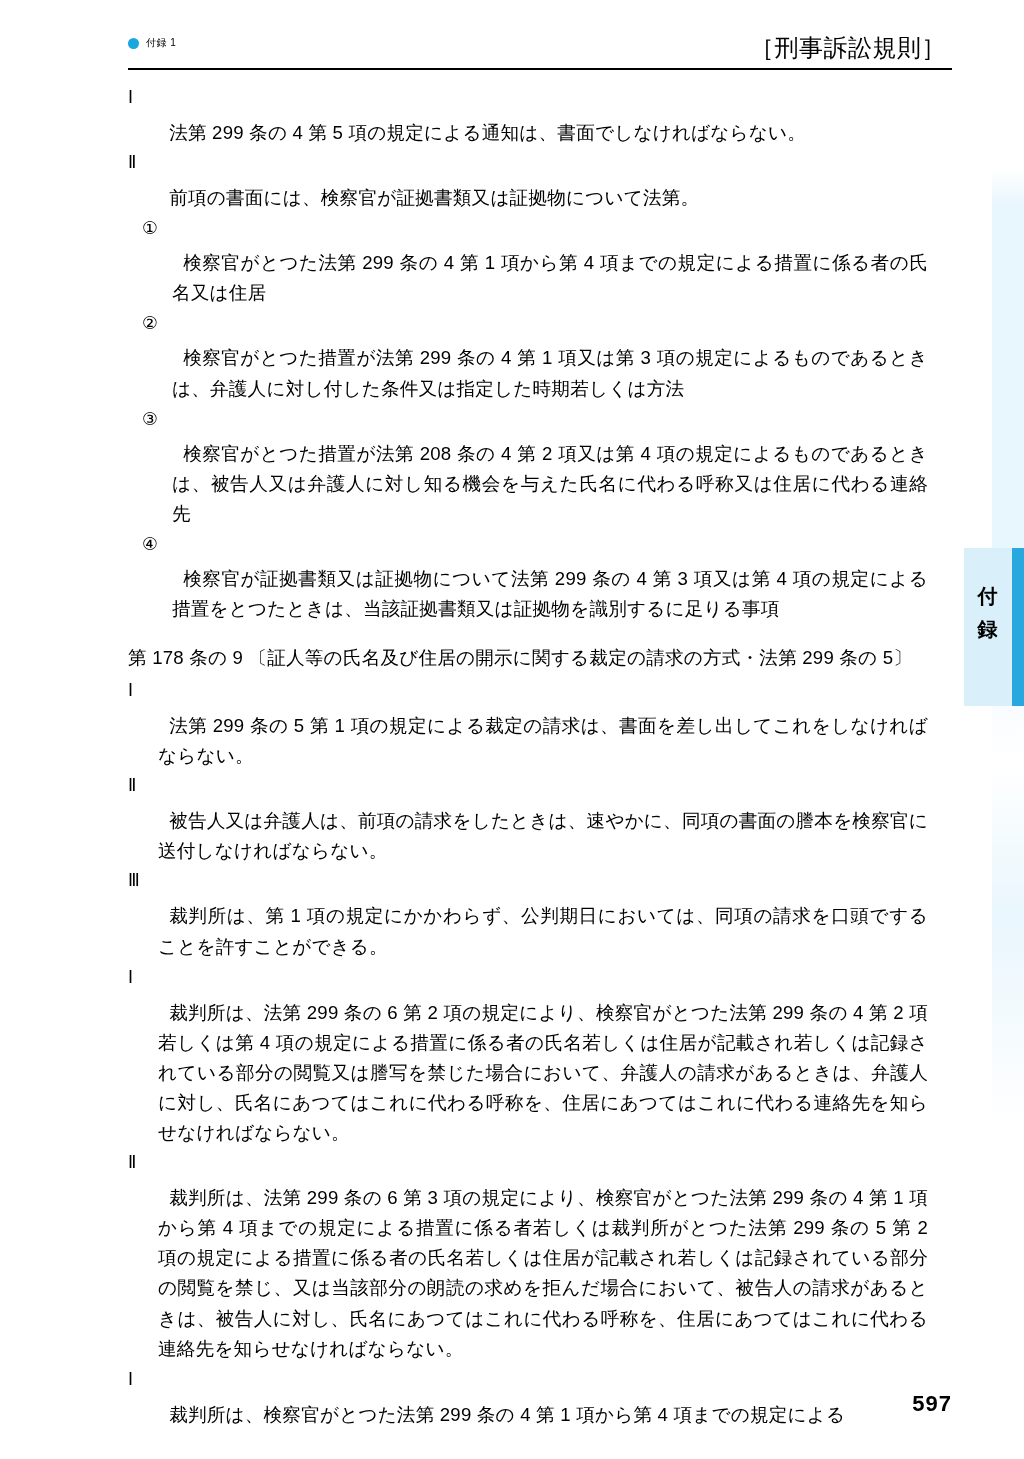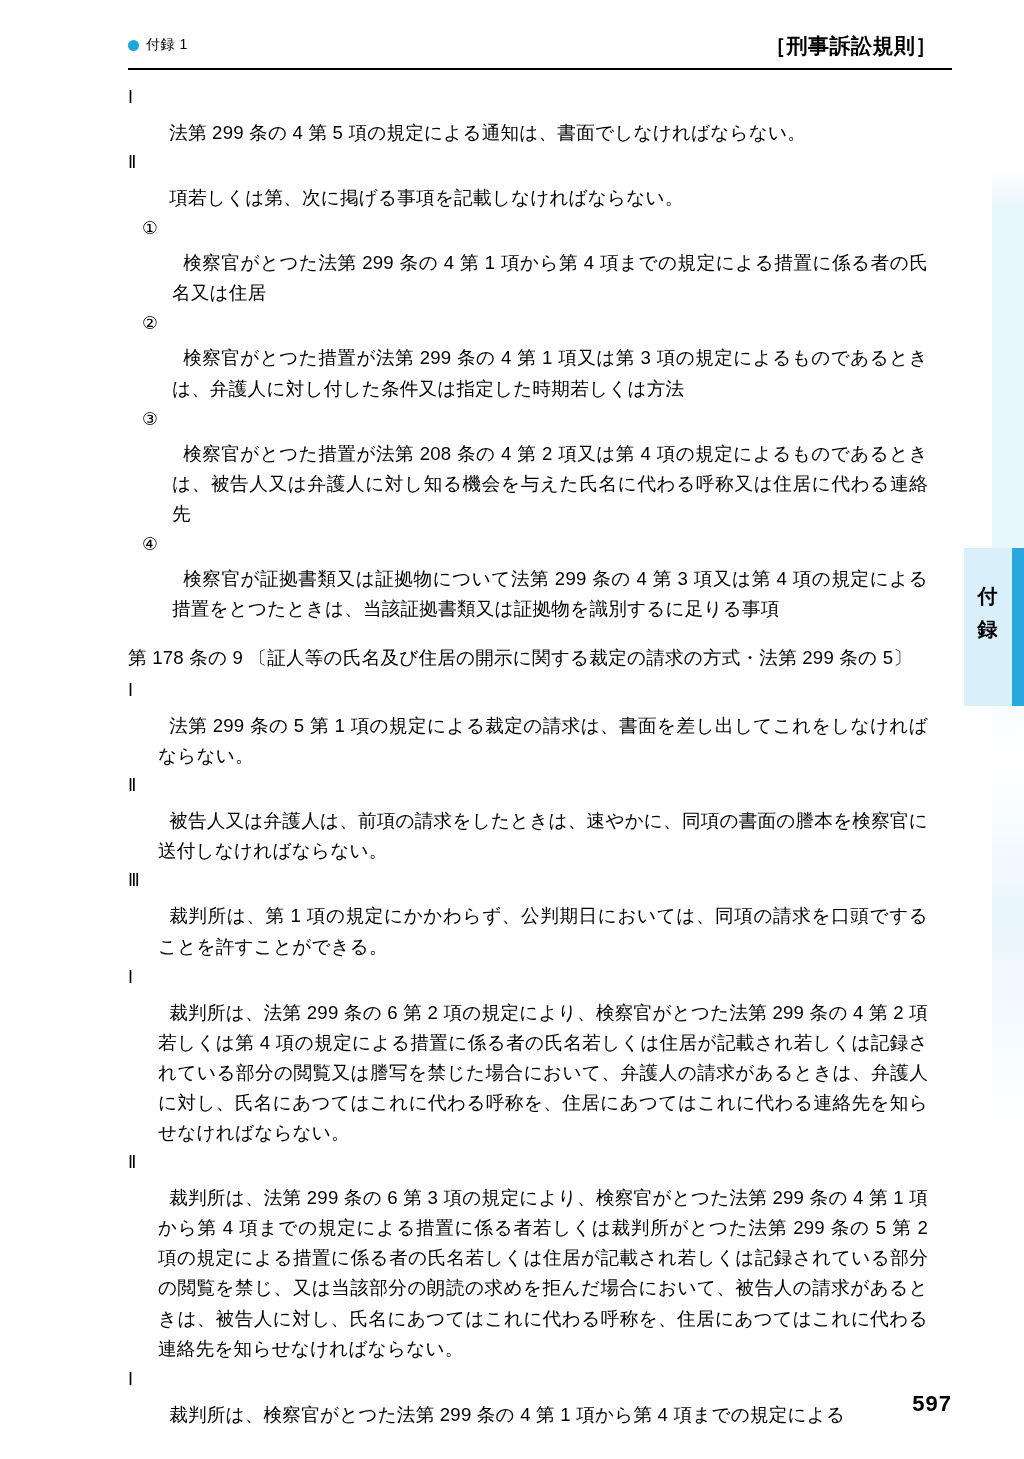--- a/index.html
+++ b/index.html
@@ -24,36 +24,36 @@
     right: 72px;
     height: 34px;
   }
   .header-left {
     position: absolute;
     left: 0;
     top: 0;
     display: flex;
     align-items: center;
     gap: 7px;
-    font-size: 14px;
+    font-size: 10px;
     letter-spacing: 0.5px;
   }
   .header-bullet {
     width: 11px;
     height: 11px;
     border-radius: 50%;
     background: #19a7dd;
     display: inline-block;
   }
   .header-right {
     position: absolute;
-    right: 15px;
+    right: 6px;
     top: -4px;
-    font-size: 21px;
-    font-weight: bold;
+    font-size: 24px;
+    font-weight: normal;
     letter-spacing: 0.5px;
   }
   .header-rule {
     position: absolute;
     left: 0;
     right: 0;
     top: 32px;
     height: 2px;
     background: #000000;
   }
@@ -188,21 +188,21 @@
 <div class="content">
 
 
   <div class="block">
     <div class="item">
       <span class="marker">Ⅰ</span>
       <span class="body hang">法第 299 条の 4 第 5 項の規定による通知は、書面でしなければならない。</span>
     </div>
     <div class="item">
       <span class="marker">Ⅱ</span>
-      <span class="body hang">項若しくは第、次に掲げる事項を記載しなければならない。</span>
+      <span class="body hang">前項の書面には、検察官が証拠書類又は証拠物について法第。</span>
     </div>
     <div class="item">
       <span class="marker num">①</span>
       <span class="body hang">検察官がとつた法第 299 条の 4 第 1 項から第 4 項までの規定による措置に係る者の氏名又は住居</span>
     </div>
     <div class="item">
       <span class="marker num">②</span>
       <span class="body hang">検察官がとつた措置が法第 299 条の 4 第 1 項又は第 3 項の規定によるものであるときは、弁護人に対し付した条件又は指定した時期若しくは方法</span>
     </div>
     <div class="item">

